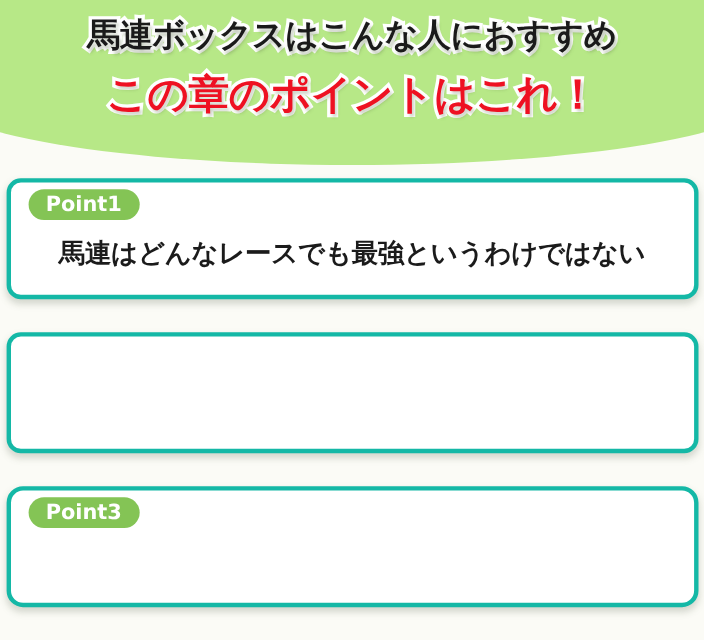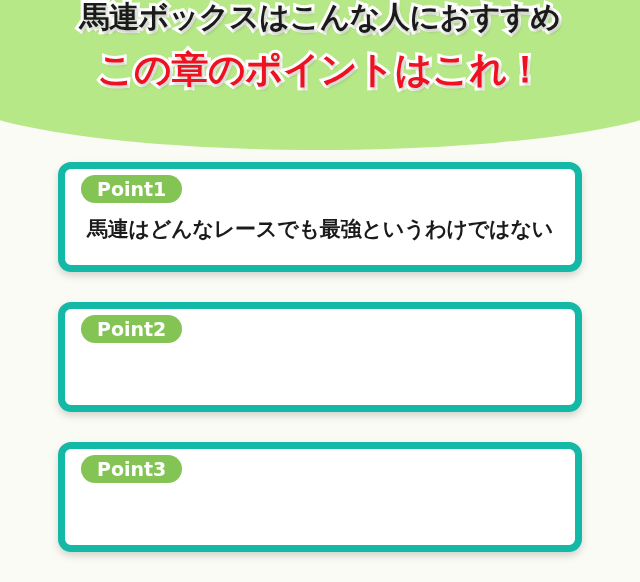--- a/index.html
+++ b/index.html
@@ -30,20 +30,21 @@
     position: absolute;
     left: 0;
     top: 0;
     width: 640px;
     height: 140px;
     z-index: 2;
     display: flex;
     flex-direction: column;
     align-items: center;
     justify-content: flex-start;
+    padding-top: 16px;
     box-sizing: border-box;
   }
   .banner-title {
     font-size: 30px;
     font-weight: bold;
     letter-spacing: -0.5px;
     line-height: 1.15;
     color: #1A1A1A;
     -webkit-text-stroke: 6px #FFFFFF;
     paint-order: stroke fill;
@@ -69,30 +70,31 @@
   #cards {
     position: absolute;
     left: 0;
     top: 162px;
     width: 640px;
     z-index: 3;
   }
   .point-card {
     position: relative;
     box-sizing: border-box;
-    width: 524px;
+    width: 629px;
     height: 110px;
     margin: 0 auto 30px auto;
     background: #FFFFFF;
-    border: 7px solid #14b8a6;
+    border: 4px solid #14b8a6;
     border-radius: 13px;
     box-shadow: 0 4px 7px rgba(120, 130, 110, 0.30);
   }
   .point-card:last-child {
     margin-bottom: 0;
+    border-radius: 15px;
   }
   .point-badge {
     position: absolute;
     left: 16px;
     top: 6px;
     min-width: 92px;
     height: 28px;
     padding: 0 16px;
     background: #84C455;
     border-radius: 14px;
@@ -111,21 +113,21 @@
     bottom: 0;
     top: 34px;
     display: flex;
     flex-direction: column;
     align-items: center;
     justify-content: center;
     padding: 0 10px 4px 10px;
     box-sizing: border-box;
   }
   .card-line {
-    font-size: 21px;
+    font-size: 24px;
     font-weight: bold;
     color: #1B1B1B;
     line-height: 1.42;
     letter-spacing: -0.2px;
     text-align: center;
     white-space: nowrap;
   }
   
   .point-card[data-lines="1"] .card-body {
     top: 30px;
@@ -142,21 +144,20 @@
 </div>
 
 <div id="cards">
     <div class="point-card" data-lines="1">
       <div class="point-badge">Point1</div>
       <div class="card-body">
         <div class="card-line">馬連はどんなレースでも最強というわけではない</div>
       </div>
     </div>
     <div class="point-card" data-lines="2">
-      <div class="point-badge">Point2</div>
       <div class="card-body">
       </div>
     </div>
     <div class="point-card" data-lines="2">
       <div class="point-badge">Point3</div>
       <div class="card-body">
       </div>
     </div>
   </div>
 

